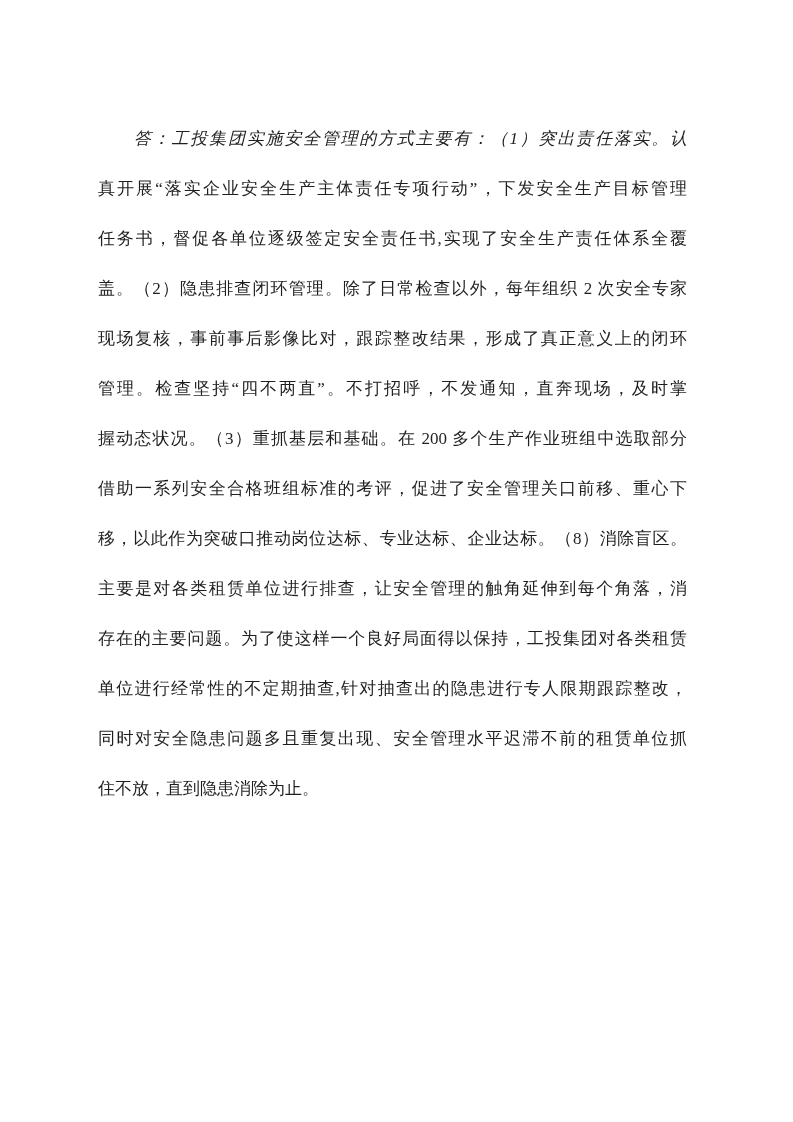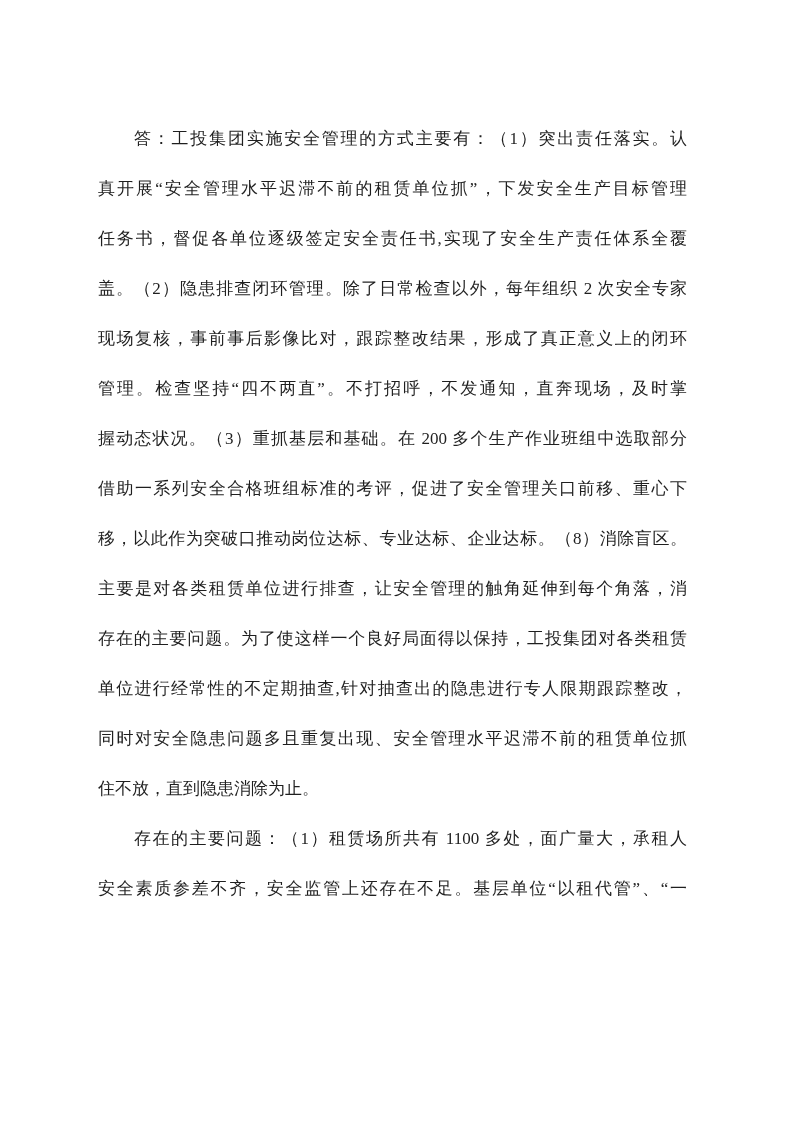--- a/index.html
+++ b/index.html
@@ -27,41 +27,37 @@
   .line {
     height: 50px;
     line-height: 50px;
     font-size: 17px;
     white-space: normal;
     overflow: hidden;
     text-align: justify;
   }
   .line.just { text-align-last: justify; }
   .line.plain { text-align-last: left; }
-  .line.indent { text-indent: 36px; }
+  .line.indent { text-indent: 36px; font-style: italic; }
 </style>
 </head>
 <body>
 
 <div class="page">
   <div class="doc-body" style="color: rgb(31, 31, 31);">
       <div class="paragraph">
         <div class="line just indent">答：工投集团实施安全管理的方式主要有：（1）突出责任落实。认</div>
-        <div class="line just">真开展“安全管理水平迟滞不前的租赁单位抓”，下发安全生产目标管理</div>
+        <div class="line just">真开展“落实企业安全生产主体责任专项行动”，下发安全生产目标管理</div>
         <div class="line just">任务书，督促各单位逐级签定安全责任书,实现了安全生产责任体系全覆</div>
         <div class="line just">盖。（2）隐患排查闭环管理。除了日常检查以外，每年组织 2 次安全专家</div>
         <div class="line just">现场复核，事前事后影像比对，跟踪整改结果，形成了真正意义上的闭环</div>
         <div class="line just">管理。检查坚持“四不两直”。不打招呼，不发通知，直奔现场，及时掌</div>
         <div class="line just">握动态状况。（3）重抓基层和基础。在 200 多个生产作业班组中选取部分</div>
         <div class="line just">借助一系列安全合格班组标准的考评，促进了安全管理关口前移、重心下</div>
         <div class="line just">移，以此作为突破口推动岗位达标、专业达标、企业达标。（8）消除盲区。</div>
         <div class="line just">主要是对各类租赁单位进行排查，让安全管理的触角延伸到每个角落，消</div>
         <div class="line just">存在的主要问题。为了使这样一个良好局面得以保持，工投集团对各类租赁</div>
         <div class="line just">单位进行经常性的不定期抽查,针对抽查出的隐患进行专人限期跟踪整改，</div>
         <div class="line just">同时对安全隐患问题多且重复出现、安全管理水平迟滞不前的租赁单位抓</div>
         <div class="line plain">住不放，直到隐患消除为止。</div>
       </div>
-      <div class="paragraph">
-        <div class="line just indent">存在的主要问题：（1）租赁场所共有 1100 多处，面广量大，承租人</div>
-        <div class="line just">安全素质参差不齐，安全监管上还存在不足。基层单位“以租代管”、“一</div>
-      </div>
     </div>
 </div>
 
 </body></html>

